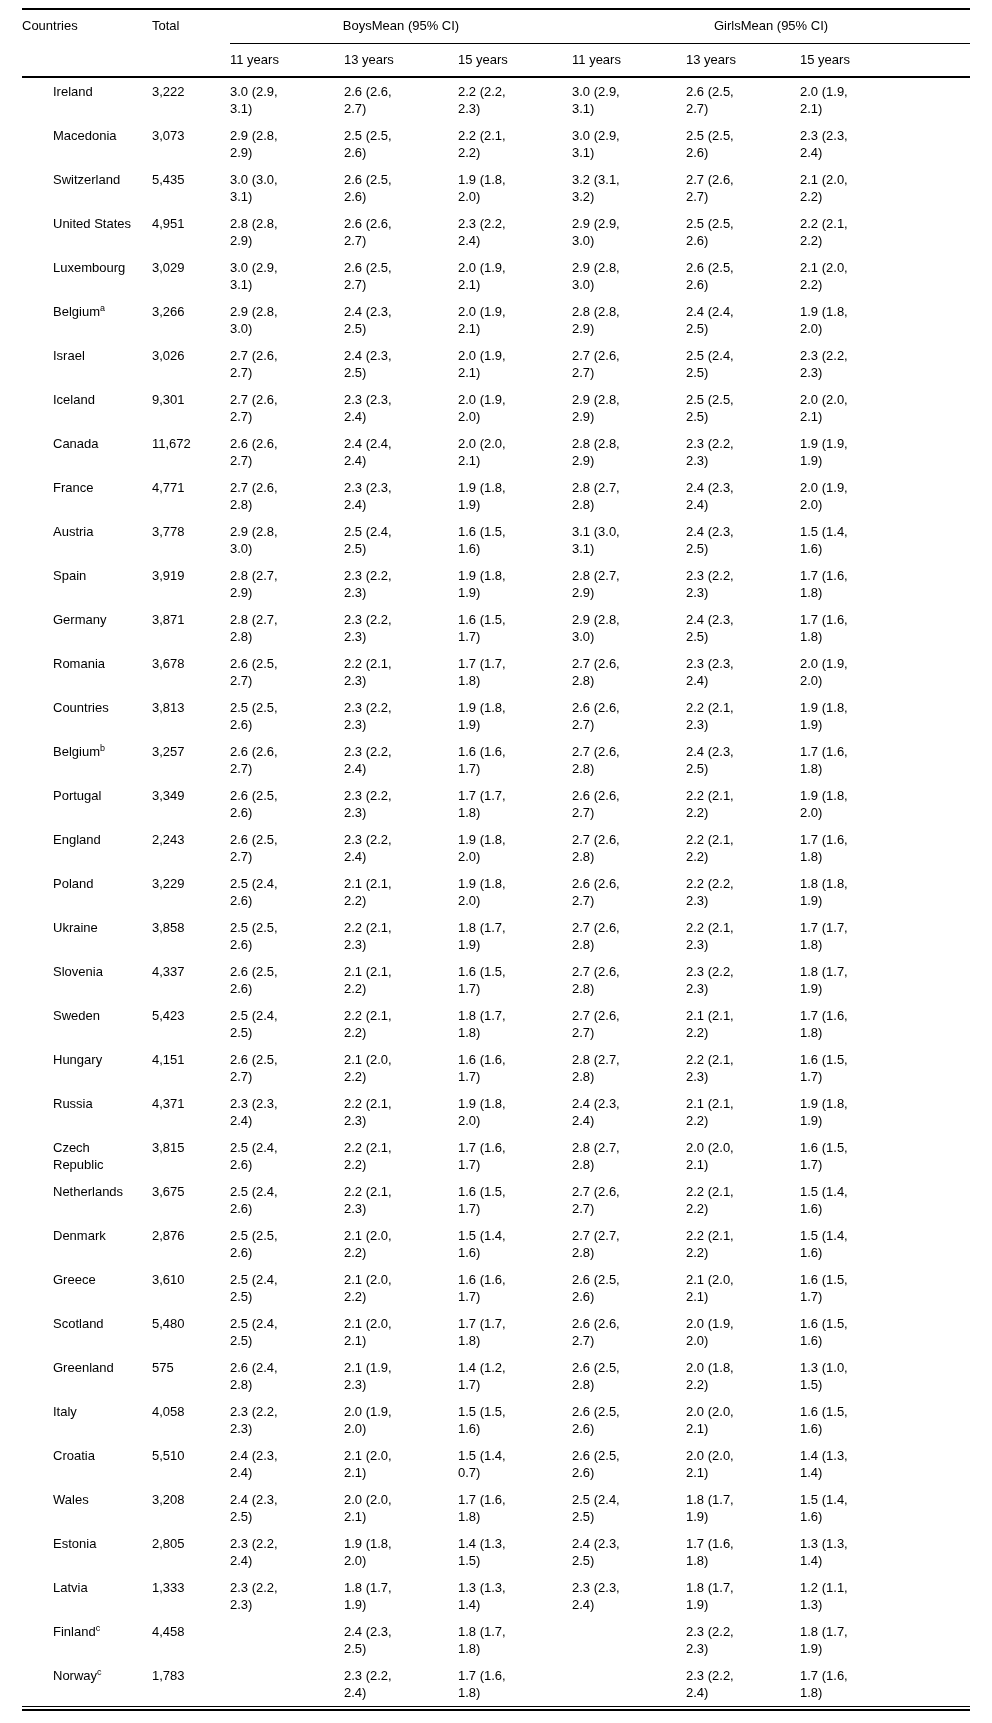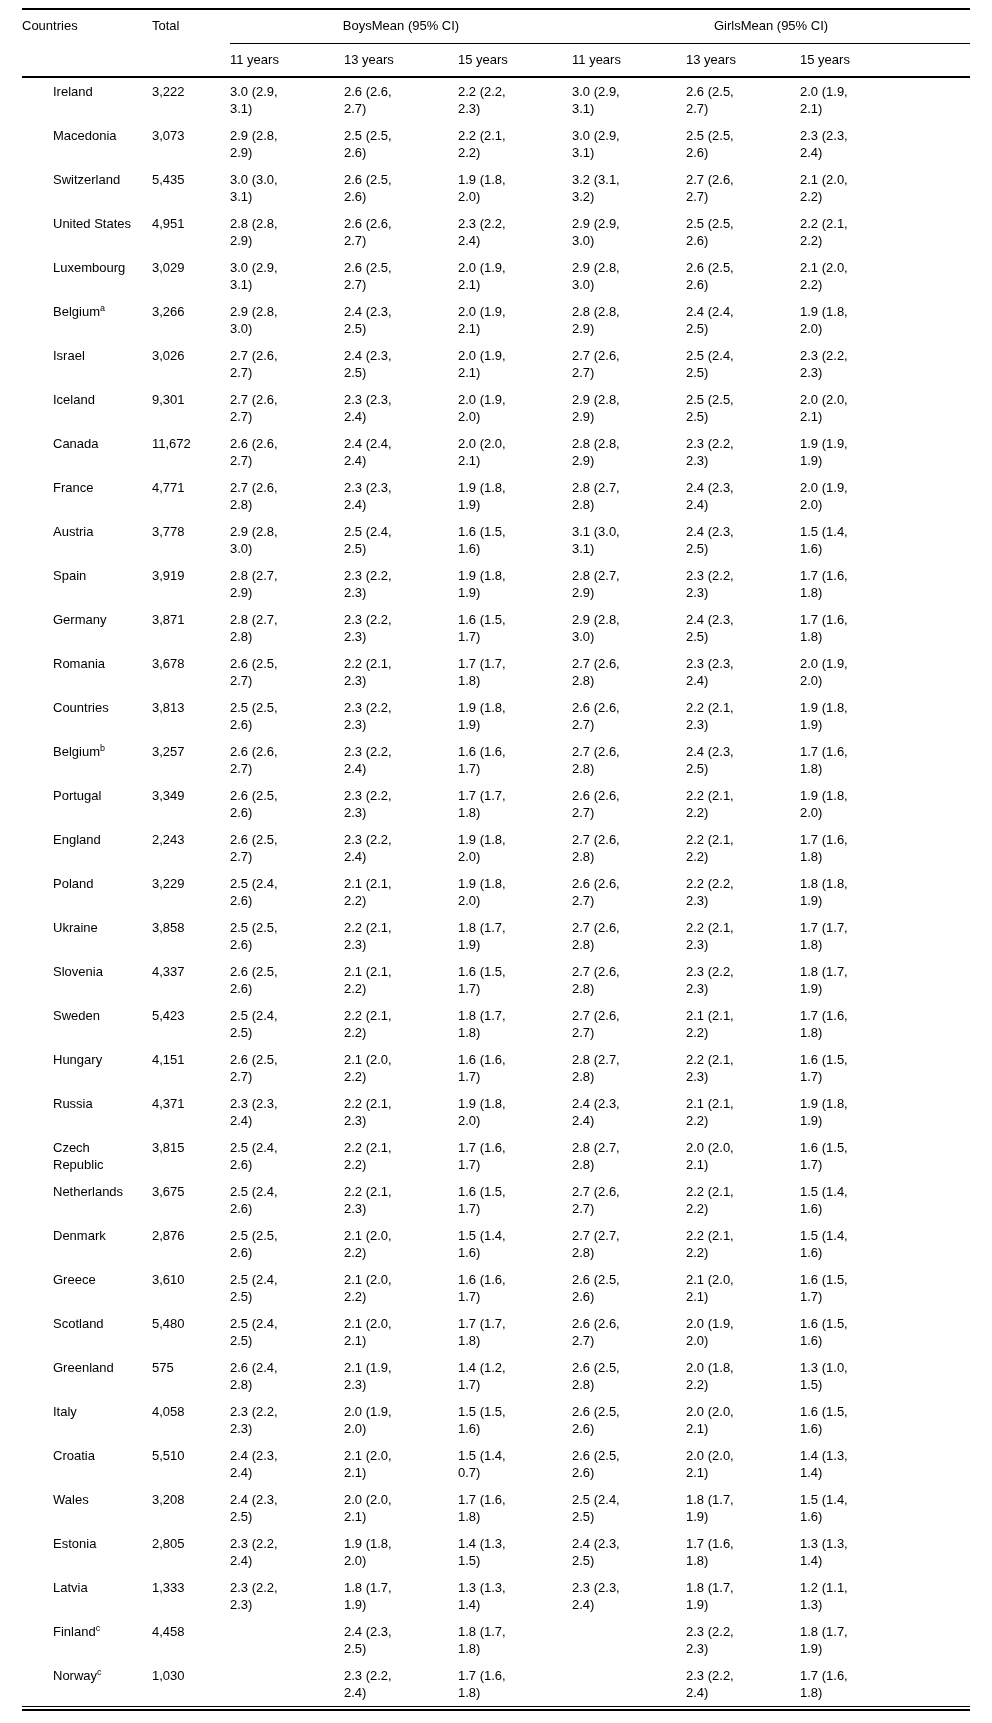--- a/index.html
+++ b/index.html
@@ -464,21 +464,21 @@
             <td class="cell-total"><span class="total-val">4,458</span></td>
             <td class="cell-val"><span class="val"></span></td>
             <td class="cell-val"><span class="val">2.4 (2.3, 2.5)</span></td>
             <td class="cell-val"><span class="val">1.8 (1.7, 1.8)</span></td>
             <td class="cell-val"><span class="val"></span></td>
             <td class="cell-val"><span class="val">2.3 (2.2, 2.3)</span></td>
             <td class="cell-val"><span class="val">1.8 (1.7, 1.9)</span></td>
           </tr>
           <tr>
             <td class="cell-country"><span class="country-text">Norway<sup class="fn">c</sup></span></td>
-            <td class="cell-total"><span class="total-val">1,030</span></td>
+            <td class="cell-total"><span class="total-val">1,783</span></td>
             <td class="cell-val"><span class="val"></span></td>
             <td class="cell-val"><span class="val">2.3 (2.2, 2.4)</span></td>
             <td class="cell-val"><span class="val">1.7 (1.6, 1.8)</span></td>
             <td class="cell-val"><span class="val"></span></td>
             <td class="cell-val"><span class="val">2.3 (2.2, 2.4)</span></td>
             <td class="cell-val"><span class="val">1.7 (1.6, 1.8)</span></td>
           </tr>
         </tbody>
     </table>
   </div>

